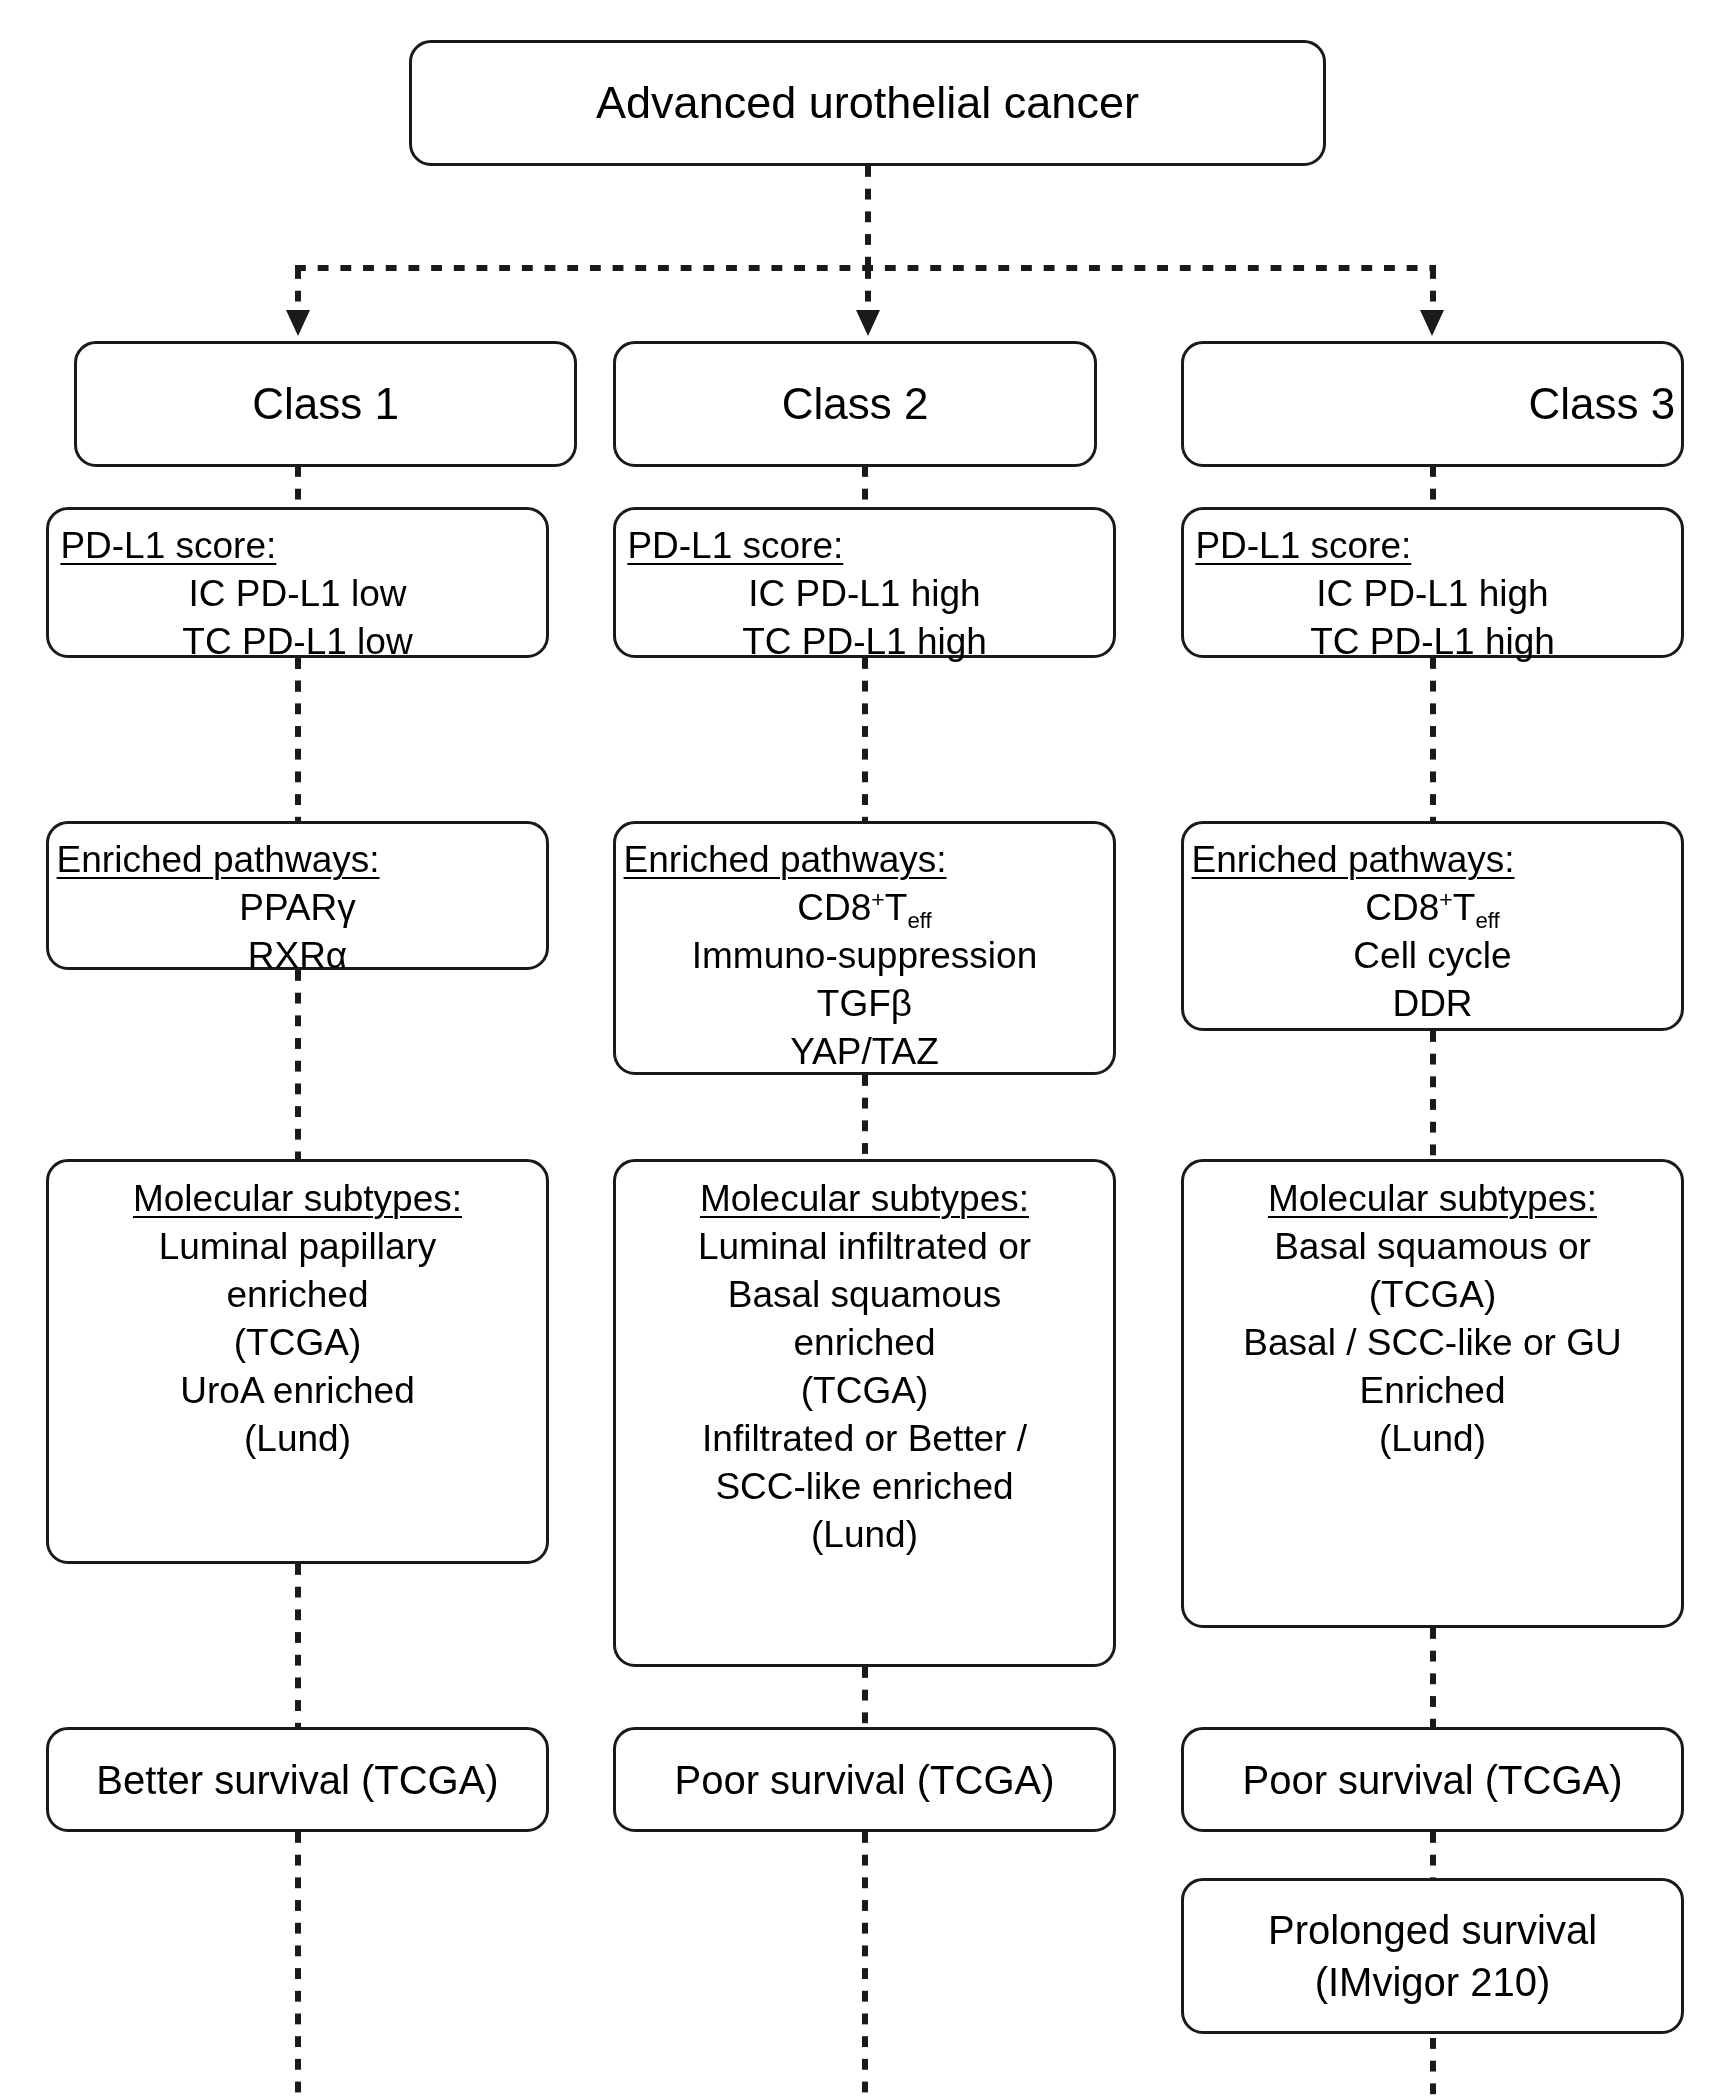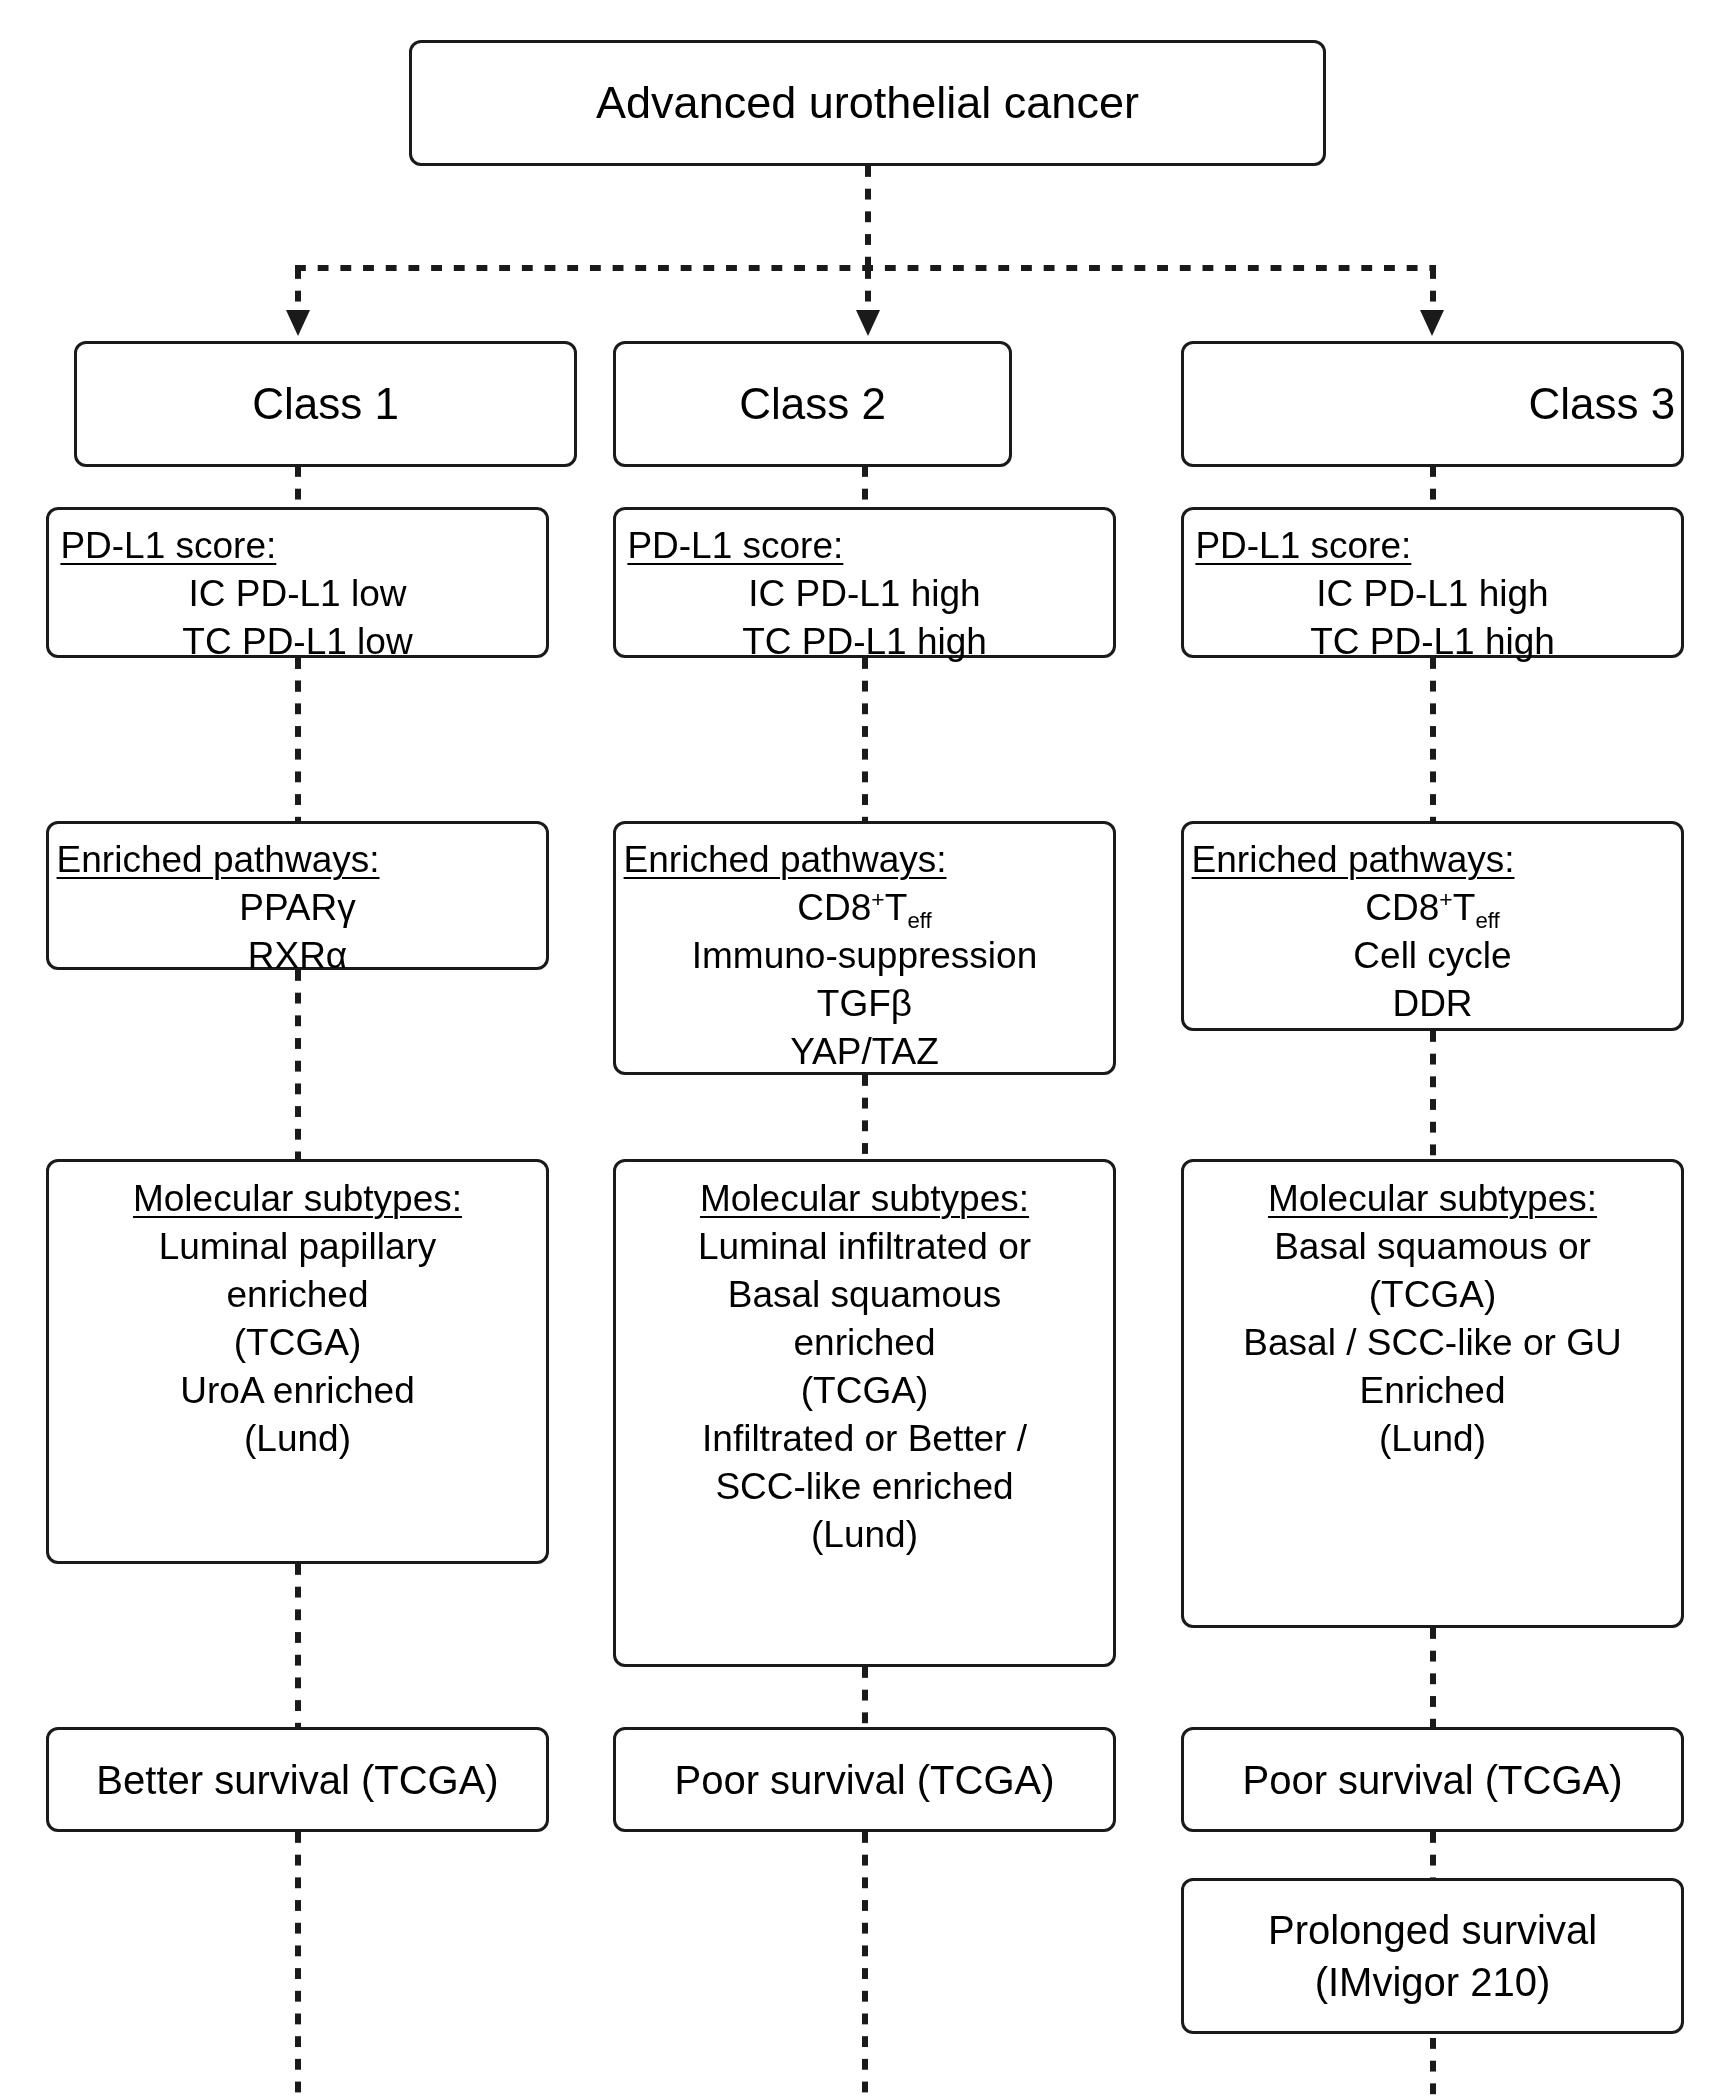--- a/index.html
+++ b/index.html
@@ -14,21 +14,21 @@
     position: relative;
     width: 1737px;
     height: 2306px;
     background: #ffffff;
     overflow: hidden;
   }
   .node {
     position: absolute;
     box-sizing: border-box;
     border: 3.8px solid #1a1a1a;
-    border-radius: 12px;
+    border-radius: 22px;
     background: #ffffff;
     display: flex;
     flex-direction: column;
     align-items: center;
     justify-content: center;
     text-align: center;
     color: #000000;
     line-height: 1.30;
     z-index: 5;
     padding: 2.5px 5.9px;
@@ -124,21 +124,21 @@
     <span class="ln">UroA enriched</span>
     <span class="ln">(Lund)</span>
   </div>
   <div class="vdot" style="left:295px; top:1564px; height:164px;"></div>
 
   <div class="node term-node" style="left:46px; top:1727px; width:503px; height:105px;">
     <span class="ln">Better survival (TCGA)</span>
   </div>
   <div class="vdot" style="left:295px; top:1832px; height:285px;"></div>
 
-  <div class="node class-node" style="left:613px; top:341px; width:399px; height:126px;">
+  <div class="node class-node" style="left:613px; top:341px; width:484px; height:126px;">
     <span class="ln">Class 2</span>
   </div>
   <div class="vdot" style="left:862px; top:466px; height:42px;"></div>
 
   <div class="node body-node" style="left:613px; top:507px; width:503px; height:151px; justify-content:flex-start; padding-top:11.7px;">
     <span class="ln hdr" style="text-align:left; padding-left:11px;">PD-L1 score:</span>
     <span class="ln">IC PD-L1 high</span>
     <span class="ln">TC PD-L1 high</span>
   </div>
   <div class="vdot" style="left:862px; top:658px; height:164px;"></div>

